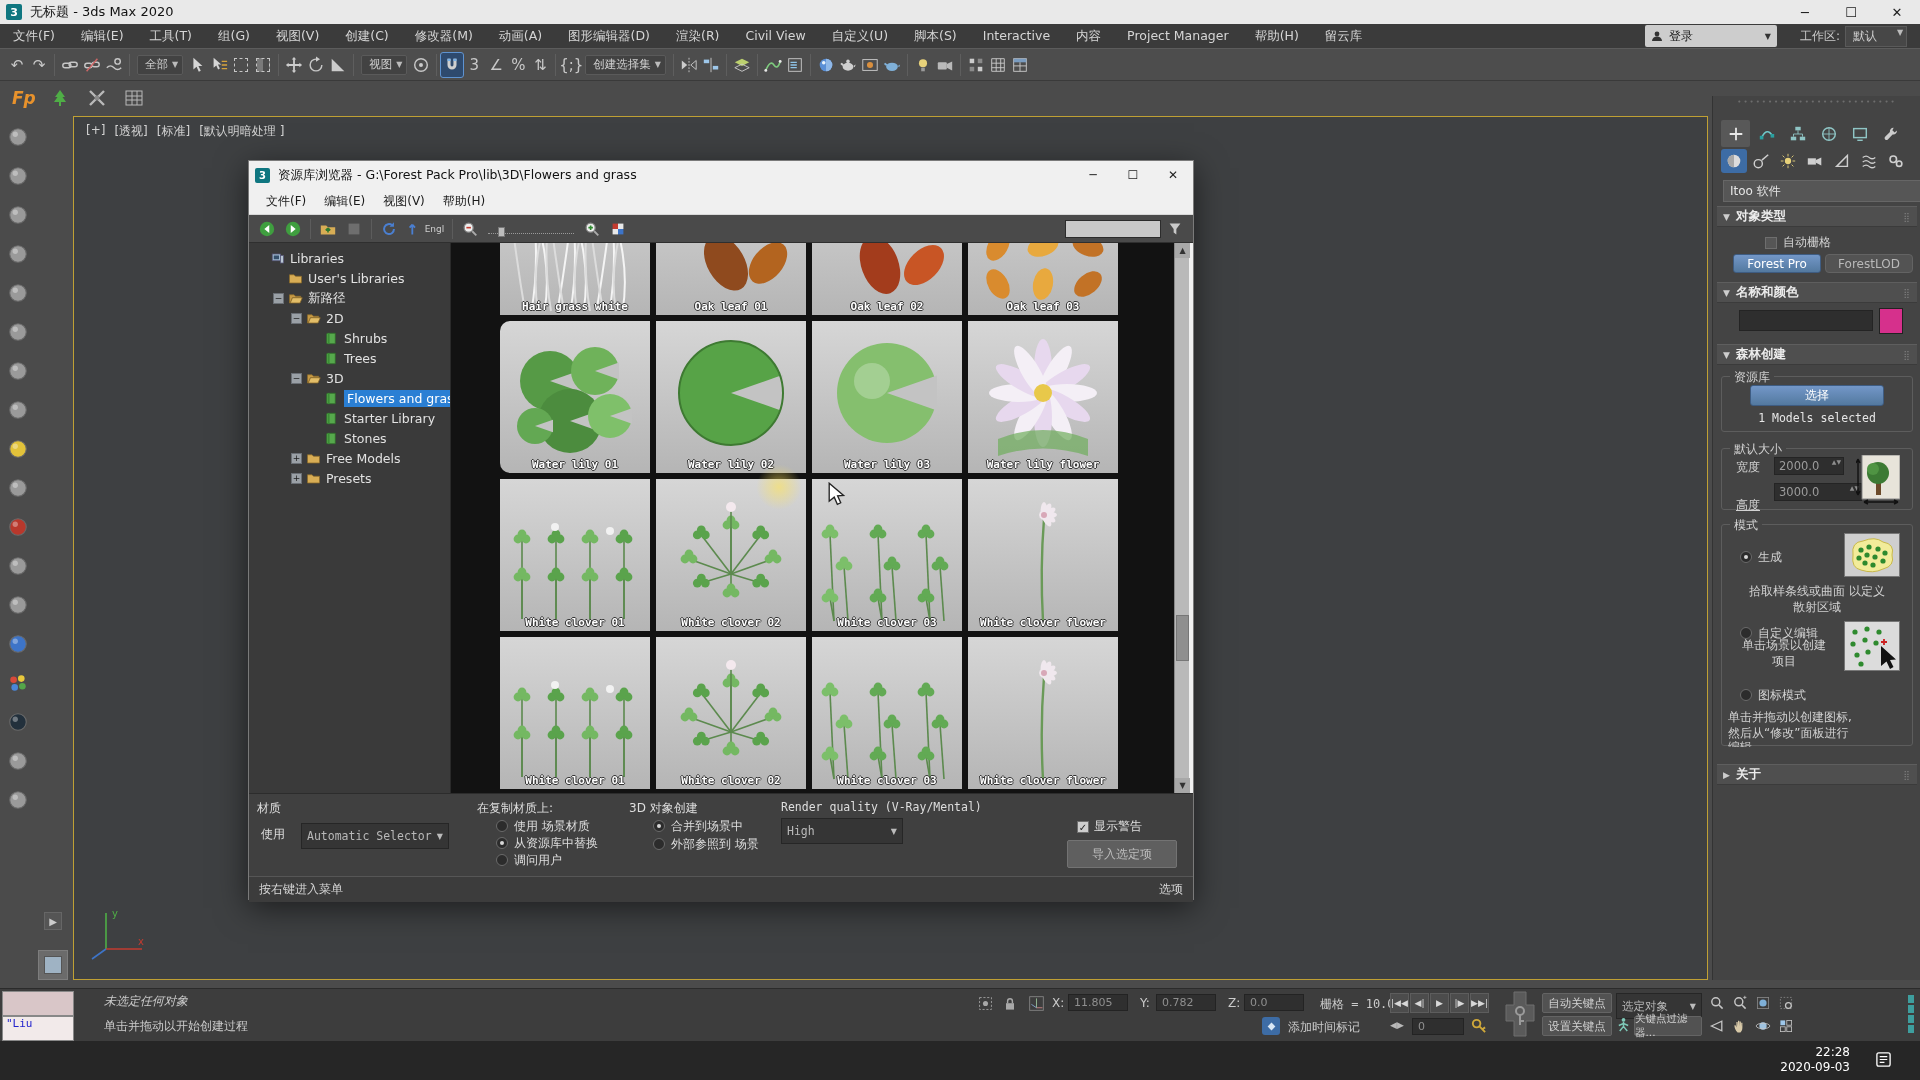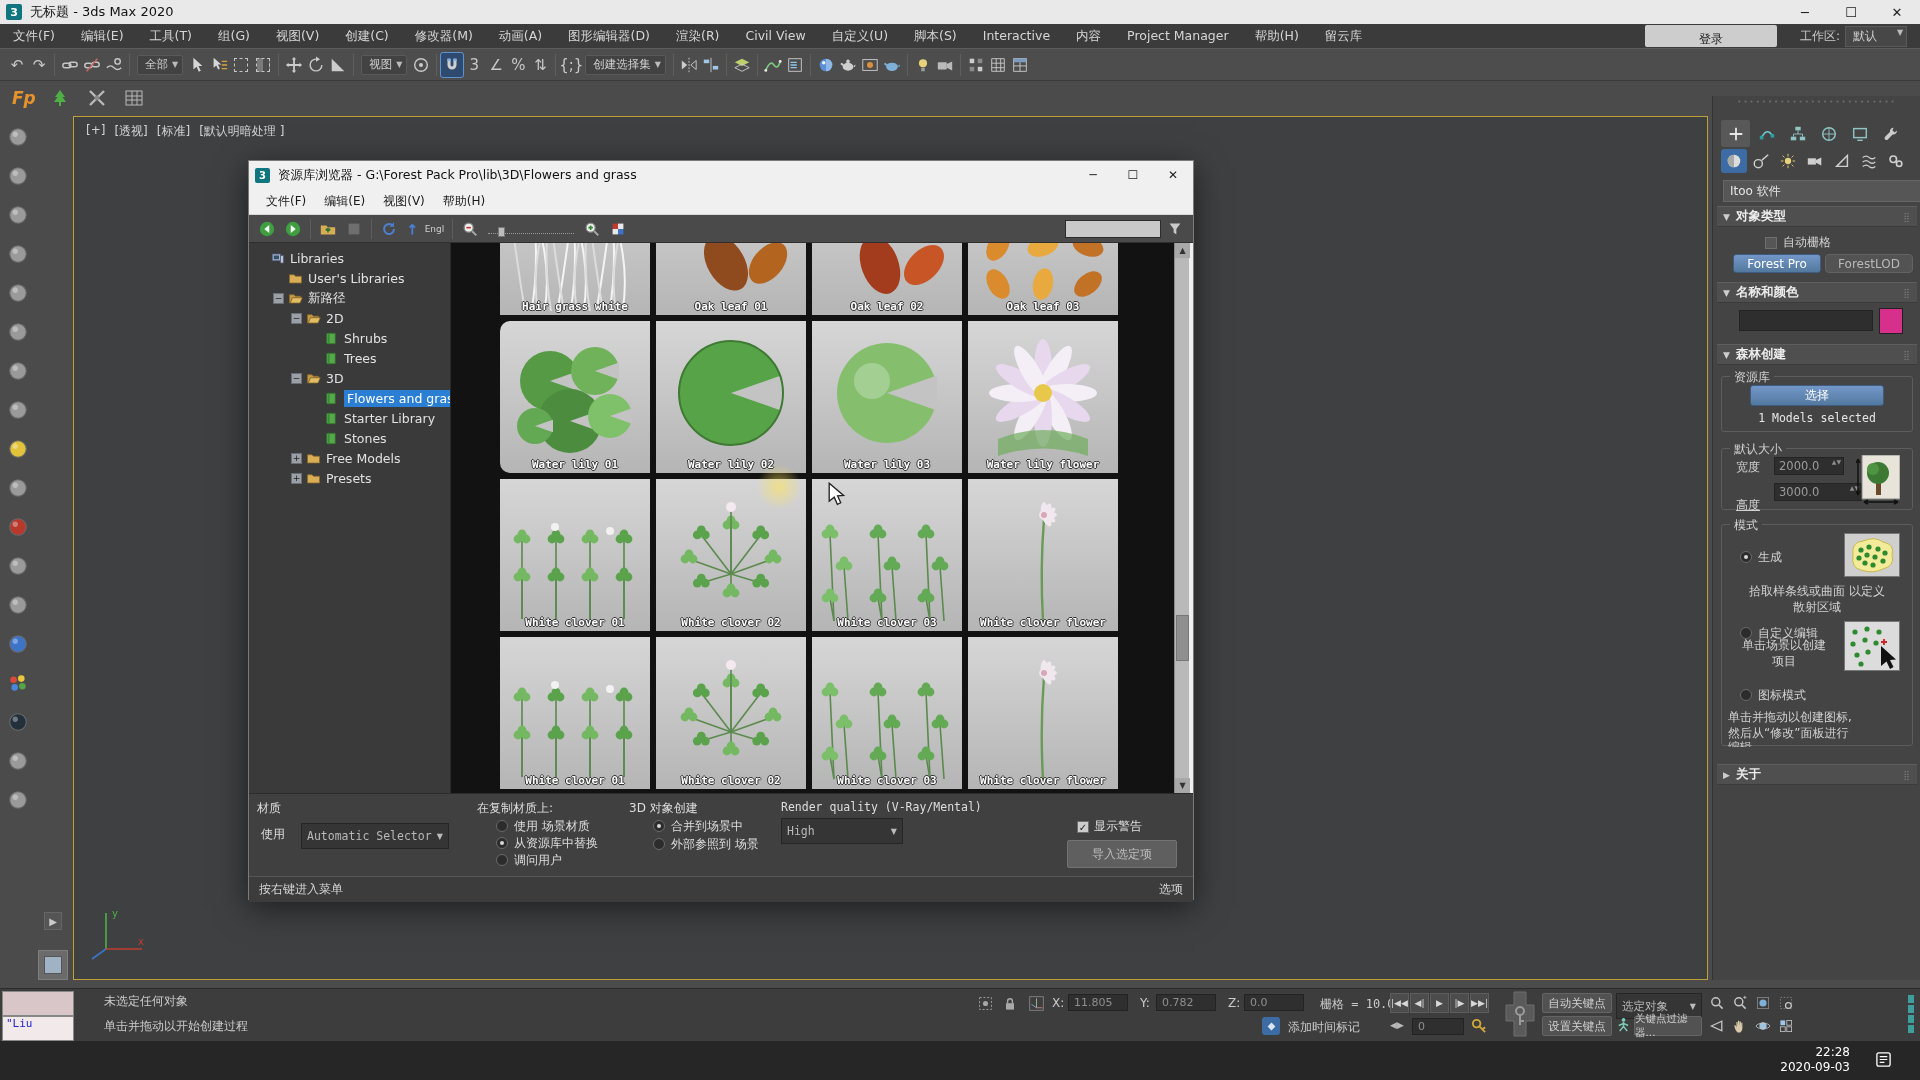--- a/index.html
+++ b/index.html
@@ -11,21 +11,21 @@
   #titlebar{left:0;top:0;width:1920px;height:24px;background:#e9e9e9;color:#111;
     display:flex;align-items:center;font-size:13px;}
   .applogo{width:16px;height:16px;background:#0f7680;color:#fff;font-size:11px;font-weight:bold;
     display:flex;align-items:center;justify-content:center;margin:0 8px 0 6px;border-radius:2px;}
   .wbtn{width:46px;height:24px;display:flex;align-items:center;justify-content:center;color:#222;font-size:13px;}
   #win-controls{position:absolute;right:0;top:0;display:flex;}
   
   #menubar{left:0;top:24px;width:1920px;height:24px;background:#3b3b3b;display:flex;align-items:center;}
   .menu-item{color:#d6d6d6;font-size:12.5px;padding:0 13px;line-height:24px;white-space:nowrap;}
   #login-box{position:absolute;left:1645px;top:1px;width:132px;height:22px;background:#cdcdcd;border-radius:2px;
-    display:flex;align-items:center;color:#222;font-size:12px;gap:6px;padding:0 6px;flex-direction:column;}
+    display:flex;align-items:center;color:#222;font-size:12px;gap:6px;padding:0 6px;}
   #workspace{position:absolute;left:1800px;top:0;height:24px;display:flex;align-items:center;color:#c9c9c9;font-size:12px;gap:5px;}
   #workspace .field{background:#474747;border:1px solid #5a5a5a;color:#cfcfcf;padding:1px 16px 1px 7px;position:relative;min-width:62px;}
   .ddarrow{font-size:8px;color:#bbb;margin-left:4px;}
   
   #toolbar{left:0;top:48px;width:1920px;height:33px;background:#4d4d4d;border-top:1px solid #5c5c5c;
     border-bottom:1px solid #3a3a3a;display:flex;align-items:center;padding-left:6px;}
   .ticon{width:22px;height:24px;display:flex;align-items:center;justify-content:center;color:#c8c8c8;
     font-size:15px;border-radius:2px;flex:none;}
   .ticon.on{background:#2e4a6e;outline:1px solid #5e93d1;}
   .tsep{width:1px;height:22px;background:#3a3a3a;border-right:1px solid #5e5e5e;margin:0 4px;flex:none;}
@@ -1367,21 +1367,21 @@
     </div>
     <div id="dlg-status">
       <span>按右键进入菜单</span>
       <span>选项</span>
     </div>
   </div>
 
   <div id="statusbar" class="abs">
     <div class="mini-listener" style="top:2px;background:#d9c6c8;"></div>
     <div class="mini-listener" style="top:27px;background:#f2eaea;color:#2222cc;font-size:11px;font-family:'DejaVu Sans Mono',monospace;padding-left:3px;">"Liu</div>
-    <div class="abs" style="left:104px;top:4px;">未选定任何对象</div>
+    <div class="abs" style="left:104px;top:4px;font-style:italic;">未选定任何对象</div>
     <div class="abs" style="left:104px;top:29px;">单击并拖动以开始创建过程</div>
 
     <span class="abs navicon" style="left:975px;top:4px;">
       <svg viewBox="0 0 20 20" width="17" height="17">
           <rect x="3" y="3" width="14" height="14" fill="none" stroke="#a8a8a8" stroke-dasharray="2.5 2"></rect>
           <circle cx="10" cy="10" r="3" fill="#a8a8a8"></circle>
         </svg>
       </span>
     <span class="abs navicon" style="left:999px;top:4px;">
       <svg viewBox="0 0 20 20" width="16" height="16">

